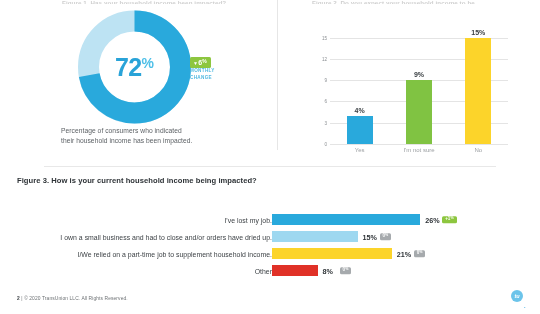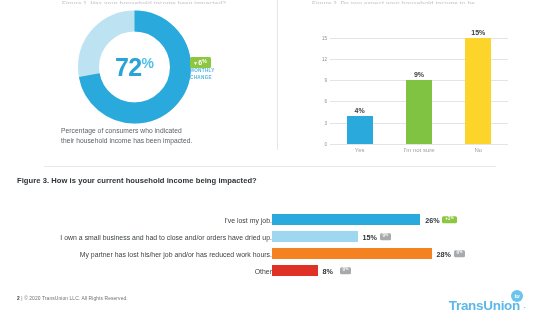--- a/index.html
+++ b/index.html
@@ -245,42 +245,41 @@
         <div class="row">
           <div class="label-holder">
             <div class="row-label">I own a small business and had to close and/or orders have dried up.</div>
           </div>
           <div class="hbar" style="width: 85.5px; background: rgb(158, 216, 240);"></div>
           <div class="row-val" style="left: 362.5px;">15%</div>
           <div class="row-badge" style="left: 379.5px; background: rgb(166, 170, 173);"><span>0</span><span class="bsup">%</span></div>
         </div>
         <div class="row">
           <div class="label-holder">
-            <div class="row-label">My partner has lost his/her job and/or has reduced work hours.</div>
-          </div>
-          <div class="hbar" style="width: 159.6px; background: rgb(245, 130, 32);"></div>
-          <div class="row-val" style="left: 436.6px;">28%</div>
-          <div class="row-badge" style="left: 453.6px; background: rgb(166, 170, 173);"><span>0</span><span class="bsup">%</span></div>
+            <div class="row-label">I/We relied on a part-time job to supplement household income.</div>
+          </div>
+          <div class="hbar" style="width: 119.7px; background: rgb(252, 212, 42);"></div>
+          <div class="row-val" style="left: 396.7px;">21%</div>
+          <div class="row-badge" style="left: 413.7px; background: rgb(166, 170, 173);"><span>0</span><span class="bsup">%</span></div>
         </div>
         <div class="row">
           <div class="label-holder">
             <div class="row-label">Other</div>
           </div>
           <div class="hbar" style="width: 45.6px; background: rgb(224, 49, 39);"></div>
           <div class="row-val" style="left: 322.6px;">8%</div>
           <div class="row-badge" style="left: 339.6px; background: rgb(166, 170, 173);"><span>0</span><span class="bsup">%</span></div>
         </div>
       </div>
   </div>
 
   <div class="footer">
     <b>2</b>
     <span>|</span>
     <span>© 2020 TransUnion LLC. All Rights Reserved.</span>
   </div>
 
   <div class="logo">
     <div class="logo-tu">tu</div>
-    <div class="logo-text">TransUnion</div>
     <div class="logo-dot">.</div>
   </div>
 
 </div>
 
 </body></html>

